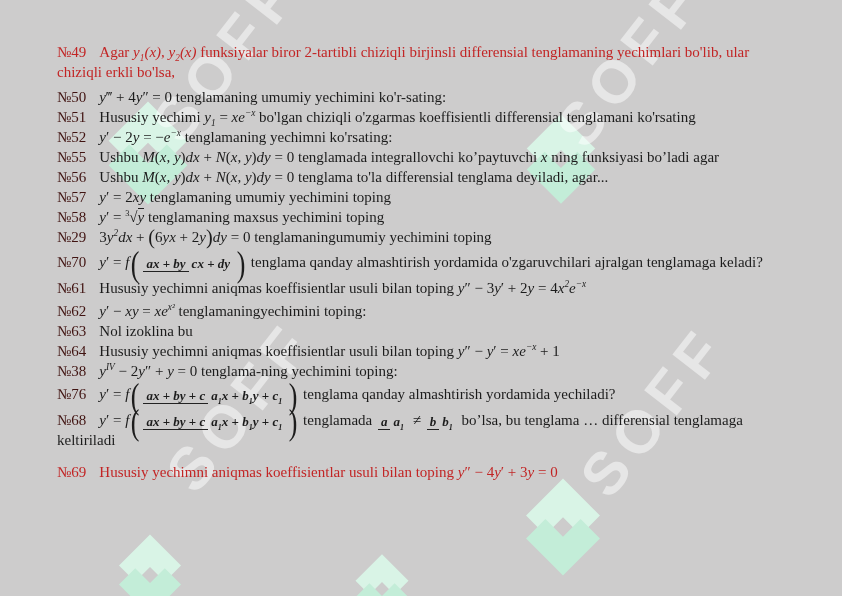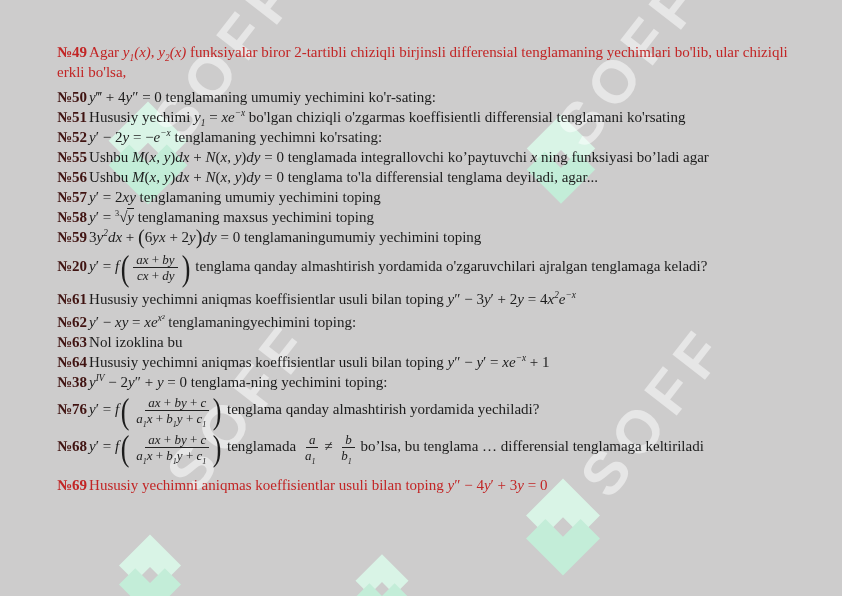--- a/index.html
+++ b/index.html
@@ -14,27 +14,27 @@
   .wt3{left:556px;top:377px;}
   .wt4{left:142px;top:372px;}
   .wm-logo{position:absolute;}
   .wl1{left:97px;top:92px;width:102px;height:122px;}
   .wl2{left:517px;top:106px;width:88px;height:106px;}
   .wl3{left:110px;top:527px;width:80px;height:96px;}
   .wl4{left:519px;top:466px;width:88px;height:122px;}
   .wl5{left:348px;top:548px;width:68px;height:82px;}
   .content{position:absolute;inset:0;padding:42px 50px 0 57px;}
   .q{line-height:20px;margin:0;}
-  .q .qnum{font-weight:bold;color:#401311;margin-right:2px;}
+  .q .qnum{font-weight:normal;color:#401311;margin-right:13px;}
   .q.red{color:#c22525;}
   .q.red .qnum{color:#c22525;}
   .m{font-style:italic;}
   sup,sub{font-size:0.62em;line-height:0;}
-  .frac{display:inline-flex;flex-direction:column;align-items:flex-end;vertical-align:middle;
-        font-size:13px;line-height:15px;padding:0 2px;text-align:center;}
+  .frac{display:inline-flex;flex-direction:row;align-items:center;vertical-align:middle;
+        font-size:13px;line-height:15px;padding:0 2px;text-align:center;font-weight:bold;}
   .fn{border-bottom:1px solid #222;padding:0 3px;}
   .fd{padding:0 3px;}
   .bp .br{font-size:1.35em;vertical-align:-0.12em;}
   .bp.tall .br{font-size:36px;line-height:0;vertical-align:middle;display:inline-block;transform:scaleX(0.72);}
   .root .vinc{border-top:1px solid #222;}
   .root sup{font-size:0.55em;}
   #q49{margin-bottom:5px;}
   #q60{padding:5px 0 6px;}
   #q61{margin-bottom:3px;}
   #q67,#q68{padding:3px 0;}
@@ -78,22 +78,22 @@
 
   <div class="content" id="questions">
       <div class="q red" id="q49"><span class="qnum">№49</span><span>Agar  <i class="m">y</i><sub><i class="m">1</i></sub><i class="m">(x)</i>,  <i class="m">y</i><sub><i class="m">2</i></sub><i class="m">(x)</i>  funksiyalar biror 2-tartibli chiziqli birjinsli differensial tenglamaning yechimlari bo'lib, ular chiziqli erkli bo'lsa,</span></div>
       <div class="q" id="q50"><span class="qnum">№50</span><span><i class="m">y</i>‴ + 4<i class="m">y</i>″ = 0 tenglamaning umumiy yechimini ko'r-sating:</span></div>
       <div class="q" id="q51"><span class="qnum">№51</span><span>Hususiy yechimi  <i class="m">y</i><sub><i class="m">1</i></sub> = <i class="m">xe</i><sup><i class="m">−x</i></sup> bo'lgan chiziqli o'zgarmas koeffisientli differensial tenglamani ko'rsating</span></div>
       <div class="q" id="q52"><span class="qnum">№52</span><span><i class="m">y</i>′ − 2<i class="m">y</i> = −<i class="m">e</i><sup><i class="m">−x</i></sup> tenglamaning yechimni ko'rsating:</span></div>
       <div class="q" id="q55"><span class="qnum">№55</span><span>Ushbu  <i class="m">M</i>(<i class="m">x</i>, <i class="m">y</i>)<i class="m">dx</i> + <i class="m">N</i>(<i class="m">x</i>, <i class="m">y</i>)<i class="m">dy</i> = 0  tenglamada integrallovchi ko’paytuvchi  <i class="m">x</i>  ning funksiyasi bo’ladi agar</span></div>
       <div class="q" id="q56"><span class="qnum">№56</span><span>Ushbu  <i class="m">M</i>(<i class="m">x</i>, <i class="m">y</i>)<i class="m">dx</i> + <i class="m">N</i>(<i class="m">x</i>, <i class="m">y</i>)<i class="m">dy</i> = 0 tenglama to'la differensial tenglama deyiladi, agar...</span></div>
       <div class="q" id="q57"><span class="qnum">№57</span><span><i class="m">y</i>′ = 2<i class="m">xy</i> tenglamaning  umumiy yechimini toping</span></div>
       <div class="q" id="q58"><span class="qnum">№58</span><span><i class="m">y</i>′ = <span class="root"><sup>3</sup>√<i class="m vinc">y</i></span> tenglamaning  maxsus yechimini toping</span></div>
-      <div class="q" id="q59"><span class="qnum">№59</span><span>3<i class="m">y</i><sup><i class="m">2</i></sup><i class="m">dx</i> + <span class="bp"><span class="br">(</span><span class="bc">6<i class="m">yx</i> + 2<i class="m">y</i></span><span class="br">)</span></span><i class="m">dy</i> = 0 tenglamaningumumiy yechimini toping</span></div>
-      <div class="q" id="q60"><span class="qnum">№20</span><span><i class="m">y</i>′ = <i class="m">f</i><span class="bp tall"><span class="br">(</span><span class="bc"><span class="frac">
+      <div class="q" id="q59"><span class="qnum">№29</span><span>3<i class="m">y</i><sup><i class="m">2</i></sup><i class="m">dx</i> + <span class="bp"><span class="br">(</span><span class="bc">6<i class="m">yx</i> + 2<i class="m">y</i></span><span class="br">)</span></span><i class="m">dy</i> = 0 tenglamaningumumiy yechimini toping</span></div>
+      <div class="q" id="q60"><span class="qnum">№70</span><span><i class="m">y</i>′ = <i class="m">f</i><span class="bp tall"><span class="br">(</span><span class="bc"><span class="frac">
                 <span class="fn"><i class="m">ax</i> + <i class="m">by</i></span>
                 <span class="fd"><i class="m">cx</i> + <i class="m">dy</i></span>
               </span></span><span class="br">)</span></span> tenglama qanday almashtirish yordamida o'zgaruvchilari ajralgan tenglamaga keladi?</span></div>
       <div class="q" id="q61"><span class="qnum">№61</span><span>Hususiy yechimni aniqmas koeffisientlar usuli bilan toping <i class="m">y</i>″ − 3<i class="m">y</i>′ + 2<i class="m">y</i> = 4<i class="m">x</i><sup><i class="m">2</i></sup><i class="m">e</i><sup><i class="m">−x</i></sup></span></div>
       <div class="q" id="q62"><span class="qnum">№62</span><span><i class="m">y</i>′ − <i class="m">xy</i> = <i class="m">xe</i><sup><i class="m">x²</i></sup> tenglamaningyechimini toping:</span></div>
       <div class="q" id="q63"><span class="qnum">№63</span><span>Nol izoklina bu</span></div>
       <div class="q" id="q64"><span class="qnum">№64</span><span>Hususiy yechimni aniqmas koeffisientlar usuli bilan toping <i class="m">y</i>″ − <i class="m">y</i>′ = <i class="m">xe</i><sup><i class="m">−x</i></sup> + 1</span></div>
       <div class="q" id="q65"><span class="qnum">№38</span><span><i class="m">y</i><sup><i class="m">IV</i></sup> − 2<i class="m">y</i>″ + <i class="m">y</i> = 0 tenglama-ning yechimini toping:</span></div>
       <div class="q" id="q67"><span class="qnum">№76</span><span><i class="m">y</i>′ = <i class="m">f</i><span class="bp tall"><span class="br">(</span><span class="bc"><span class="frac">
                 <span class="fn"><i class="m">ax</i> + <i class="m">by</i> + <i class="m">c</i></span>

